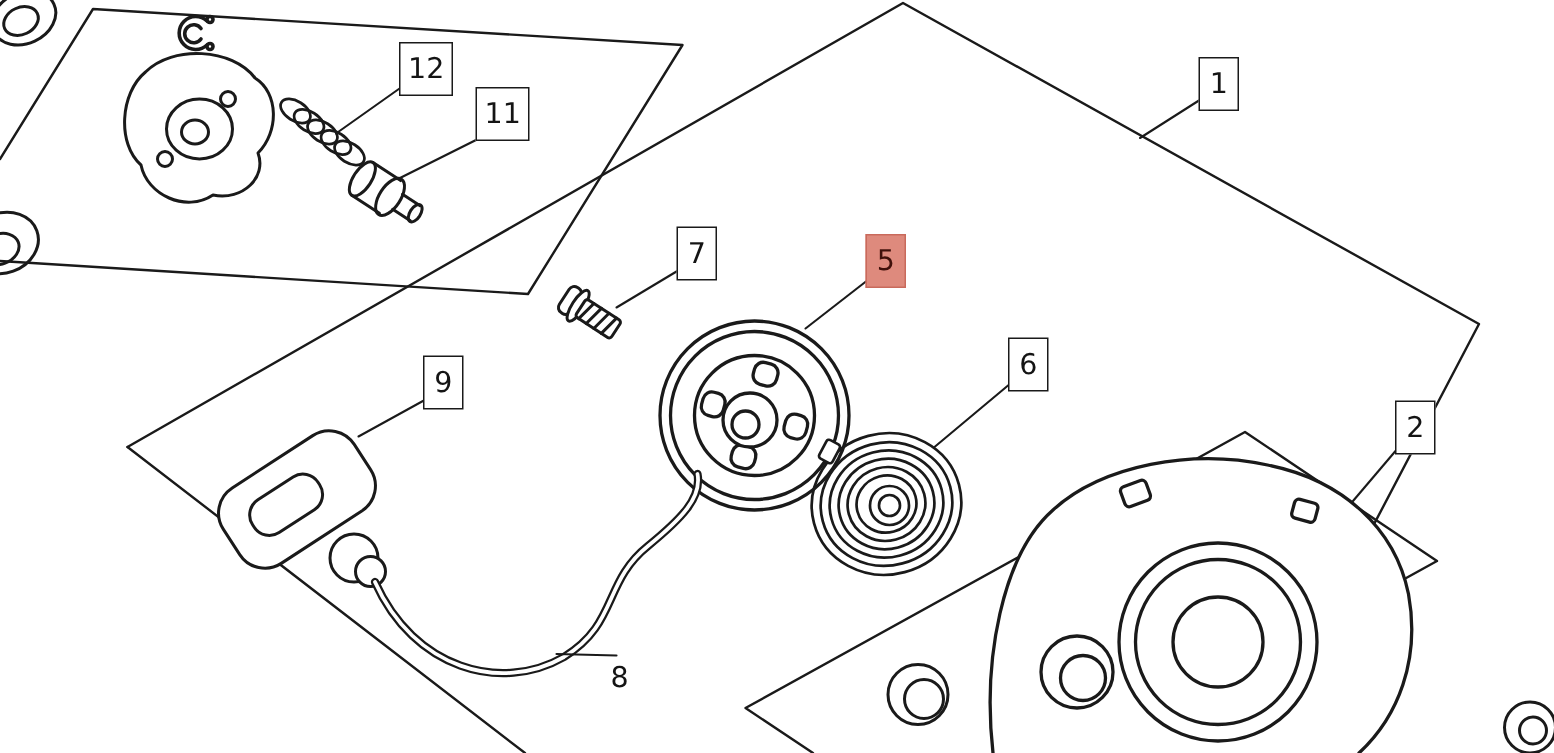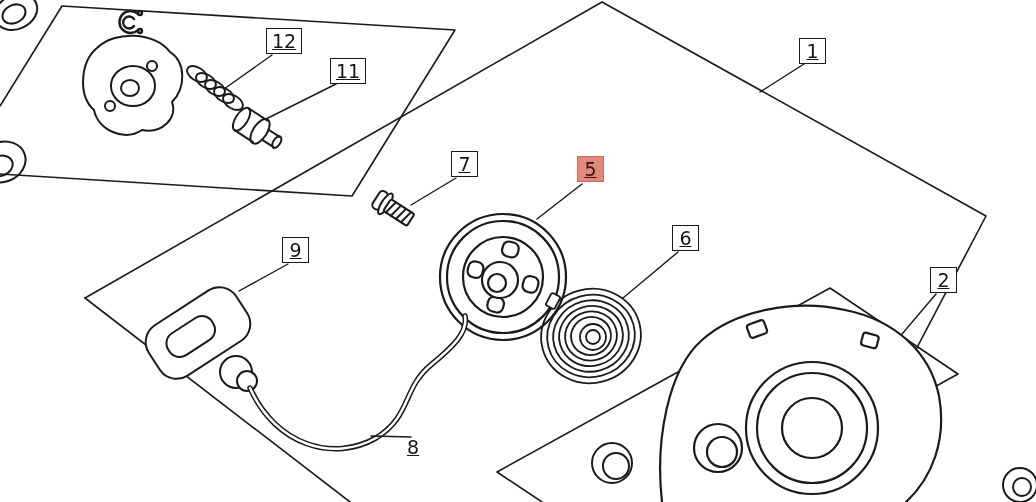--- a/index.html
+++ b/index.html
@@ -9,55 +9,54 @@
     height:502px;
     background:#ffffff;
     overflow:hidden;
     font-family:"DejaVu Sans", "Liberation Sans", sans-serif;
   }
   .stage > svg { position:absolute; left:0; top:0; }
 
   .part-label {
     position:absolute;
     min-width:27px;
-    height:26px;
+    height:36px;
     box-sizing:border-box;
     border:1.5px solid #1a1a1a;
     background:#ffffff;
     color:#141414;
     display:flex;
     align-items:center;
     justify-content:center;
     font-size:19px;
     line-height:1;
     padding:0 5px;
     cursor:pointer;
     user-select:none;
-    text-decoration:underline;
   }
   .part-label.highlight {
     background:#de8a7d;
     border-color:#c96a5c;
     color:#40100a;
   }
   .part-label.plain {
     border:none;
     background:transparent;
     min-width:0;
     padding:0;
   }
 
   #label-1  { left:799px; top:38px;  }
   #label-2  { left:930px; top:267px; }
   #label-5  { left:577px; top:156px; }
   #label-6  { left:672px; top:225px; }
   #label-7  { left:451px; top:151px; }
   #label-8  { left:407px; top:434px; }
   #label-9  { left:282px; top:237px; }
-  #label-11 { left:330px; top:58px;  }
+  #label-11 { left:317px; top:58px;  }
   #label-12 { left:266px; top:28px;  }
 </style>
 </head>
 <body>
 
 <div class="stage">
 
   <svg width="1036" height="502" viewBox="0 0 1036 502" fill="none" stroke="#1a1a1a" stroke-width="2" stroke-linecap="round" stroke-linejoin="round">
 
     <g stroke-width="1.6">

